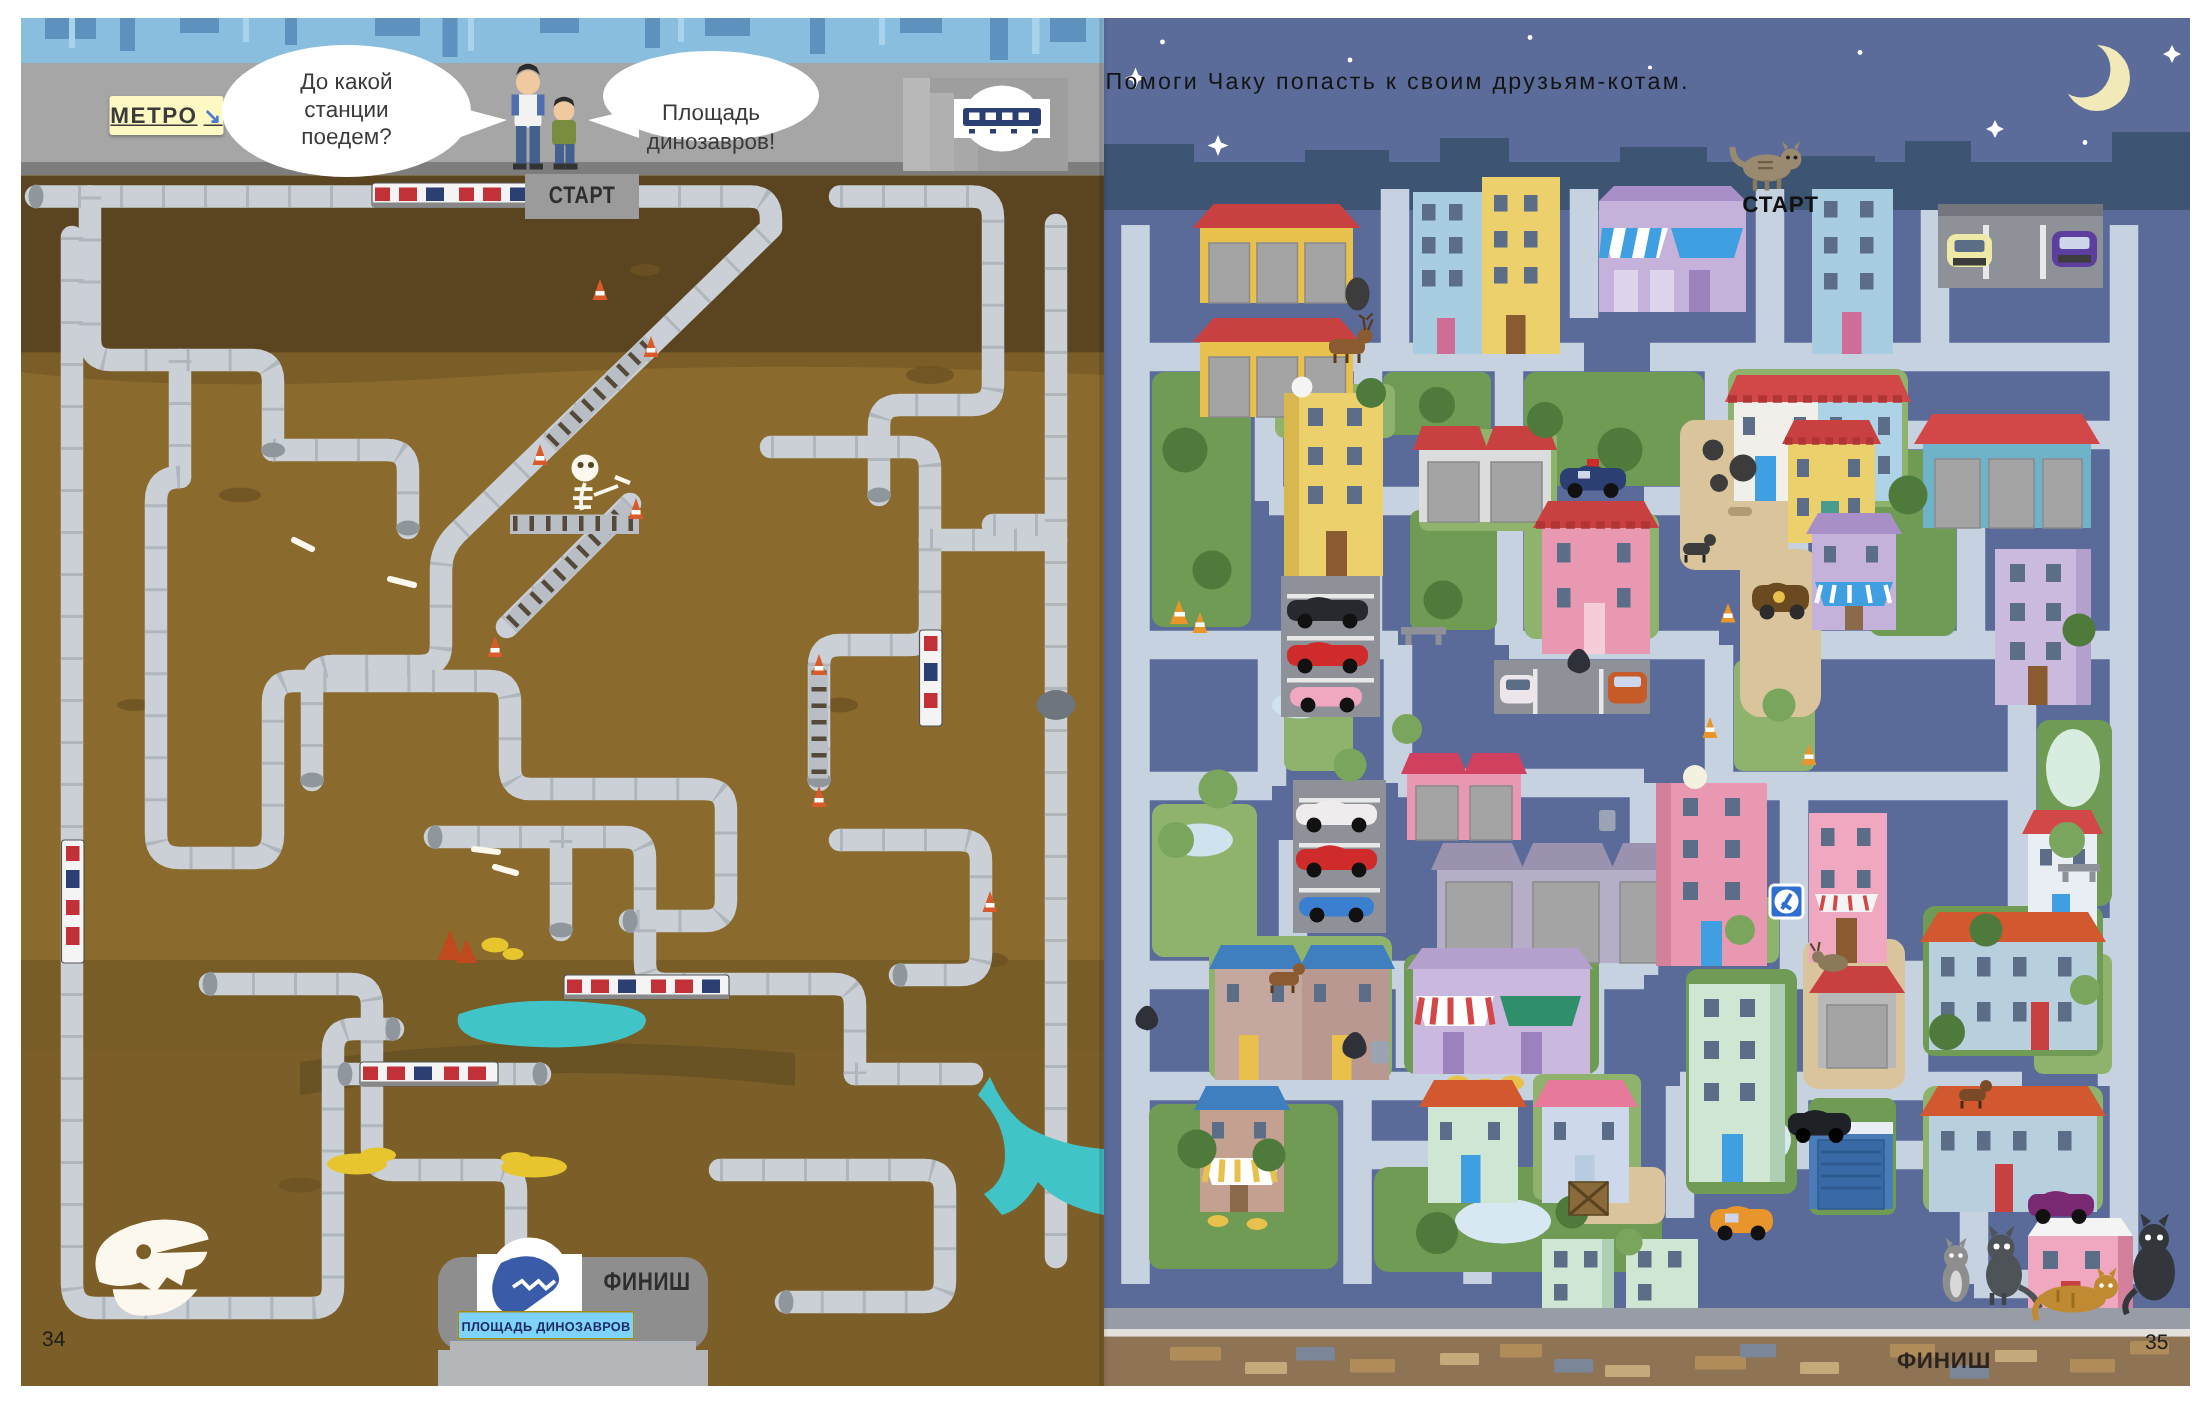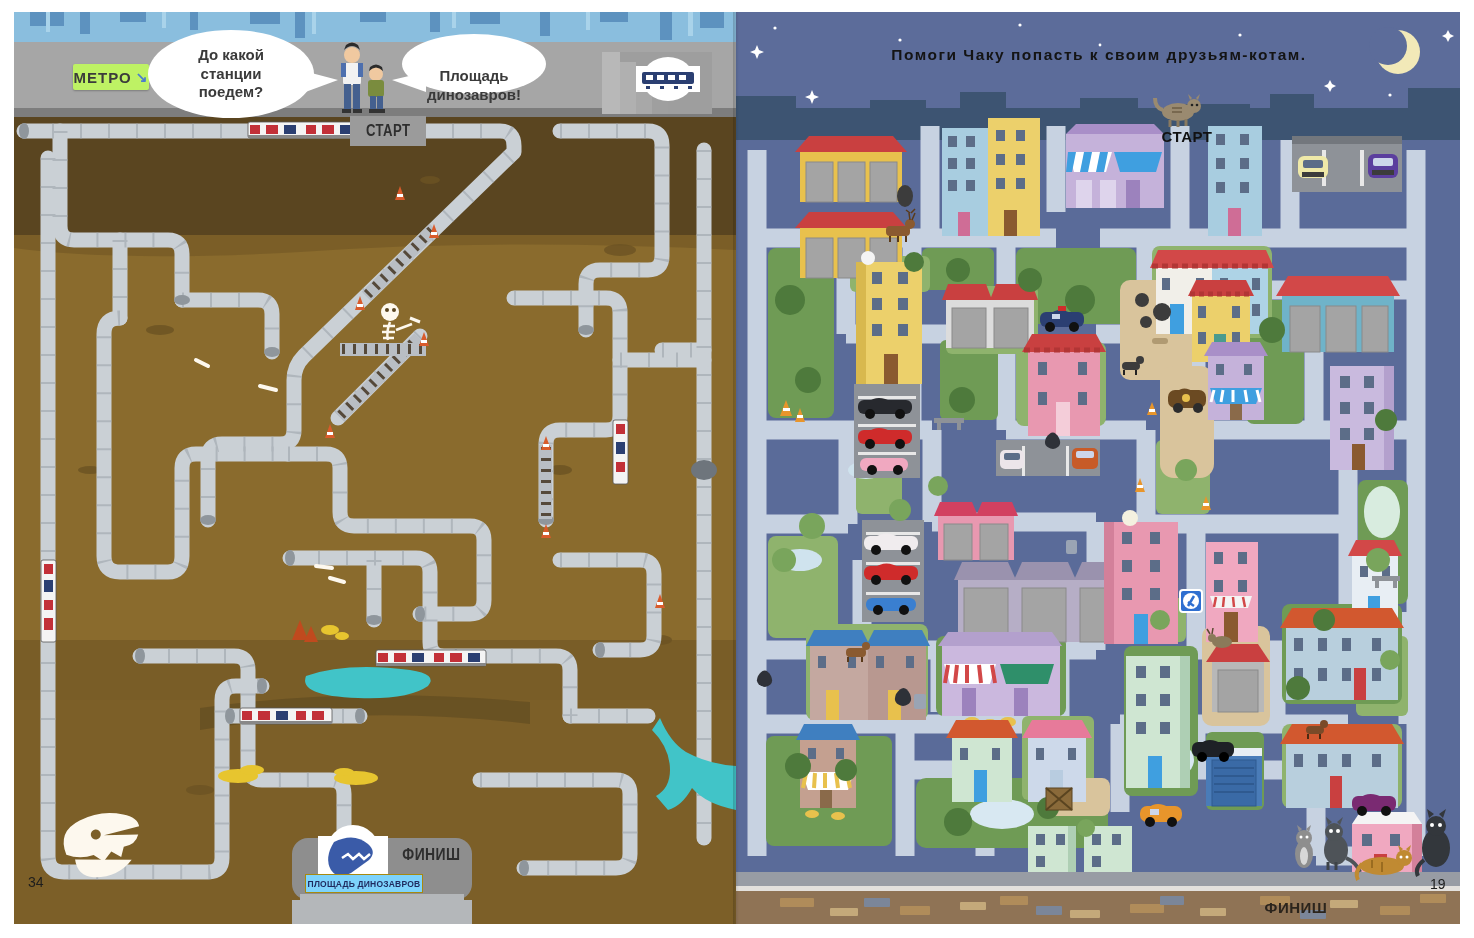--- a/index.html
+++ b/index.html
@@ -2,42 +2,42 @@
 <html><head>
 <meta charset="utf-8">
 <style>
   html,body{margin:0;padding:0;background:#fff;}
   body{font-family:"Liberation Sans", sans-serif;}
   .book{position:relative;width:1474px;height:938px;background:#fff;overflow:hidden;}
   .abs{position:absolute;}
   .page{position:absolute;top:12px;height:912px;overflow:hidden;}
   .page svg{position:absolute;left:0;top:0;}
   
-  .metro-sign{left:73px;top:64px;width:76px;height:26px;background:#bef264;border-radius:2px;
+  .metro-sign{left:73px;top:64px;width:76px;height:26px;background:#fef9c3;border-radius:2px;
     display:flex;align-items:center;justify-content:center;gap:4px;font-weight:bold;font-size:15px;
-    color:#3b3b3b;letter-spacing:1px;box-shadow:0 1px 2px rgba(0,0,0,.25);}
+    color:#3b3b3b;letter-spacing:1px;box-shadow:0 1px 2px rgba(0,0,0,.25);text-decoration:underline;}
   .metro-arrow{color:#4a7bd0;font-size:14px;font-weight:bold;}
   .bubble{background:#fff;border-radius:50%;display:flex;align-items:center;justify-content:center;
-    text-align:center;color:#3a3a3a;font-weight:bold;line-height:1.25;}
+    text-align:center;color:#3a3a3a;font-weight:normal;line-height:1.25;}
   .bubble1{left:148px;top:30px;width:166px;height:88px;font-size:15px;}
   .bubble2{left:402px;top:34px;width:144px;height:60px;font-size:15px;}
   .tail1{left:300px;top:70px;width:0;height:0;border-top:10px solid transparent;border-bottom:14px solid transparent;border-left:38px solid #fff;}
   .tail2{left:392px;top:72px;width:0;height:0;border-top:8px solid transparent;border-bottom:12px solid transparent;border-right:34px solid #fff;}
   .caps-label{font-weight:bold;text-transform:uppercase;color:#2e2e2e;letter-spacing:.5px;transform:scaleX(.82);transform-origin:center;}
   .start-left{left:350px;top:116px;width:76px;height:30px;background:#9b9b9b;display:flex;align-items:center;justify-content:center;font-size:16px;}
   .finish-left{left:396px;top:843px;width:70px;height:24px;display:flex;align-items:center;justify-content:center;font-size:17px;color:#2b2b2b;}
   .station-sign{left:305px;top:874px;width:116px;height:17px;background:#7dd3fc;border:1px solid #a8890f;
     display:flex;align-items:center;justify-content:center;font-size:8.5px;font-weight:bold;color:#1f2a5e;
     text-transform:uppercase;letter-spacing:.2px;}
-  .pagenum{font-size:14px;color:#1d1d1d;}
+  .pagenum{font-size:14px;color:#1d1d1d;margin-top:10px;}
   .pn34{left:28px;top:874px;}
   .pn35{left:1430px;top:876px;}
   
-  .instruction{left:737px;top:46px;width:724px;text-align:center;font-size:15.5px;color:#141414;
-    letter-spacing:1.5px;font-weight:bold;}
+  .instruction{left:737px;top:46px;width:724px;font-size:15.5px;color:#141414;
+    letter-spacing:1.5px;font-weight:normal;}
   .start-right{left:1152px;top:128px;width:70px;text-align:center;font-size:15px;color:#111;}
   .finish-right{left:1256px;top:899px;width:80px;text-align:center;font-size:15px;color:#2b241c;}
 </style>
 </head>
 <body>
 
 <div class="book">
 
   <div class="page" style="left:14px;width:722px;">
     <svg width="722" height="912" viewBox="14 12 722 912">
@@ -1183,15 +1183,15 @@
   </div>
   <div class="abs pagenum pn34">34</div>
 
   <div class="abs instruction">Помоги Чаку попасть к своим друзьям-котам.</div>
   <div class="abs start-right">
     <span class="caps-label" style="color:#111;">Старт</span>
   </div>
   <div class="abs finish-right">
     <span class="caps-label" style="color:#2b241c;">Финиш</span>
   </div>
-  <div class="abs pagenum pn35">19</div>
+  <div class="abs pagenum pn35">35</div>
 
 </div>
 
 </body></html>

